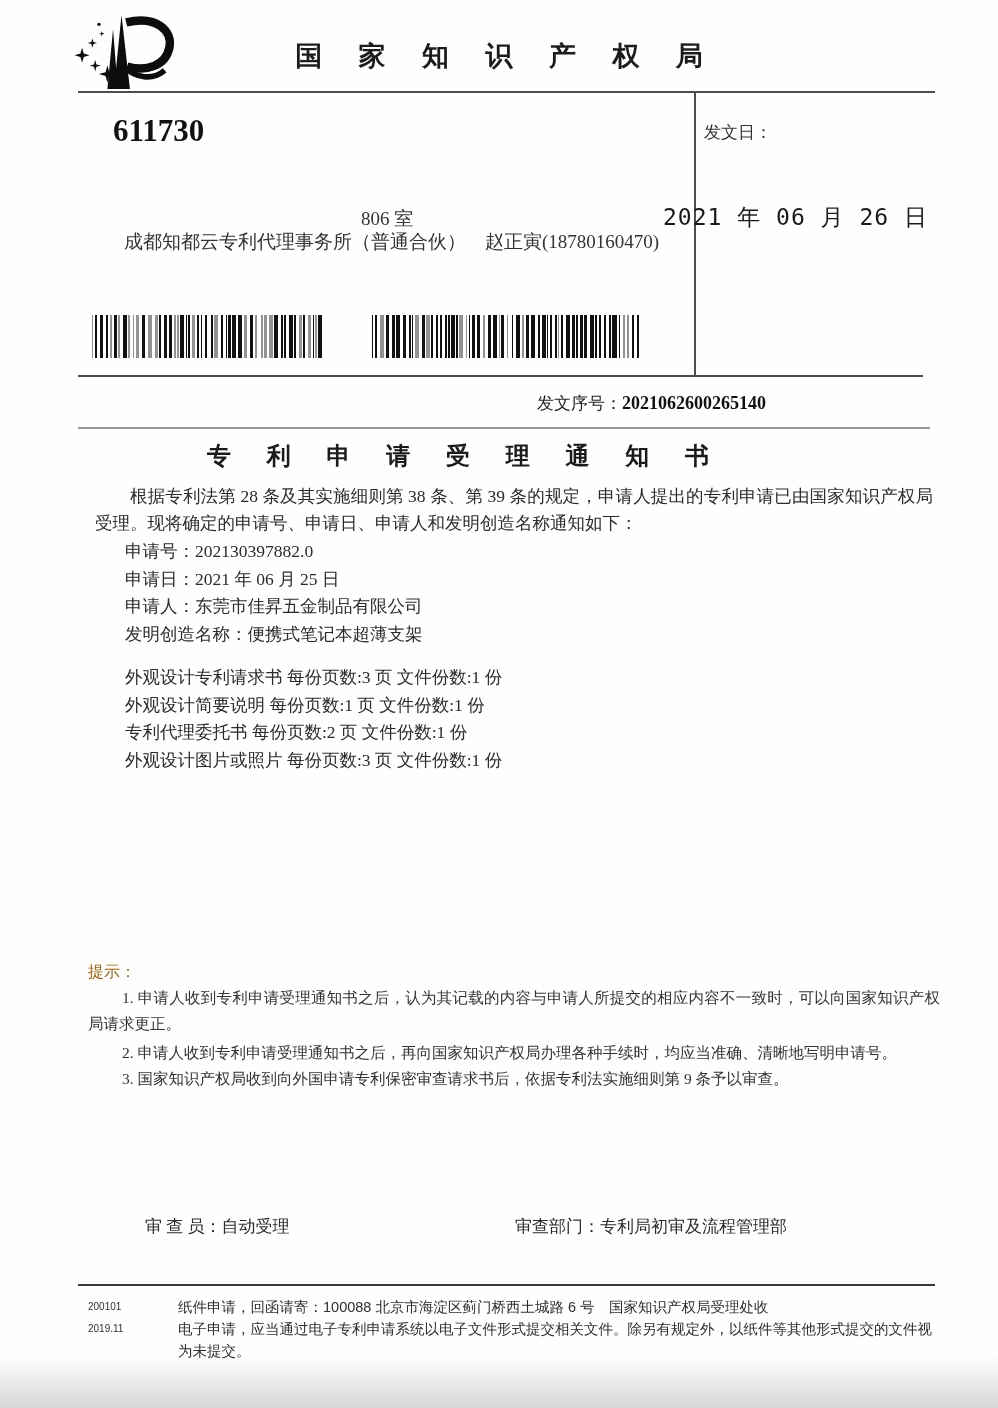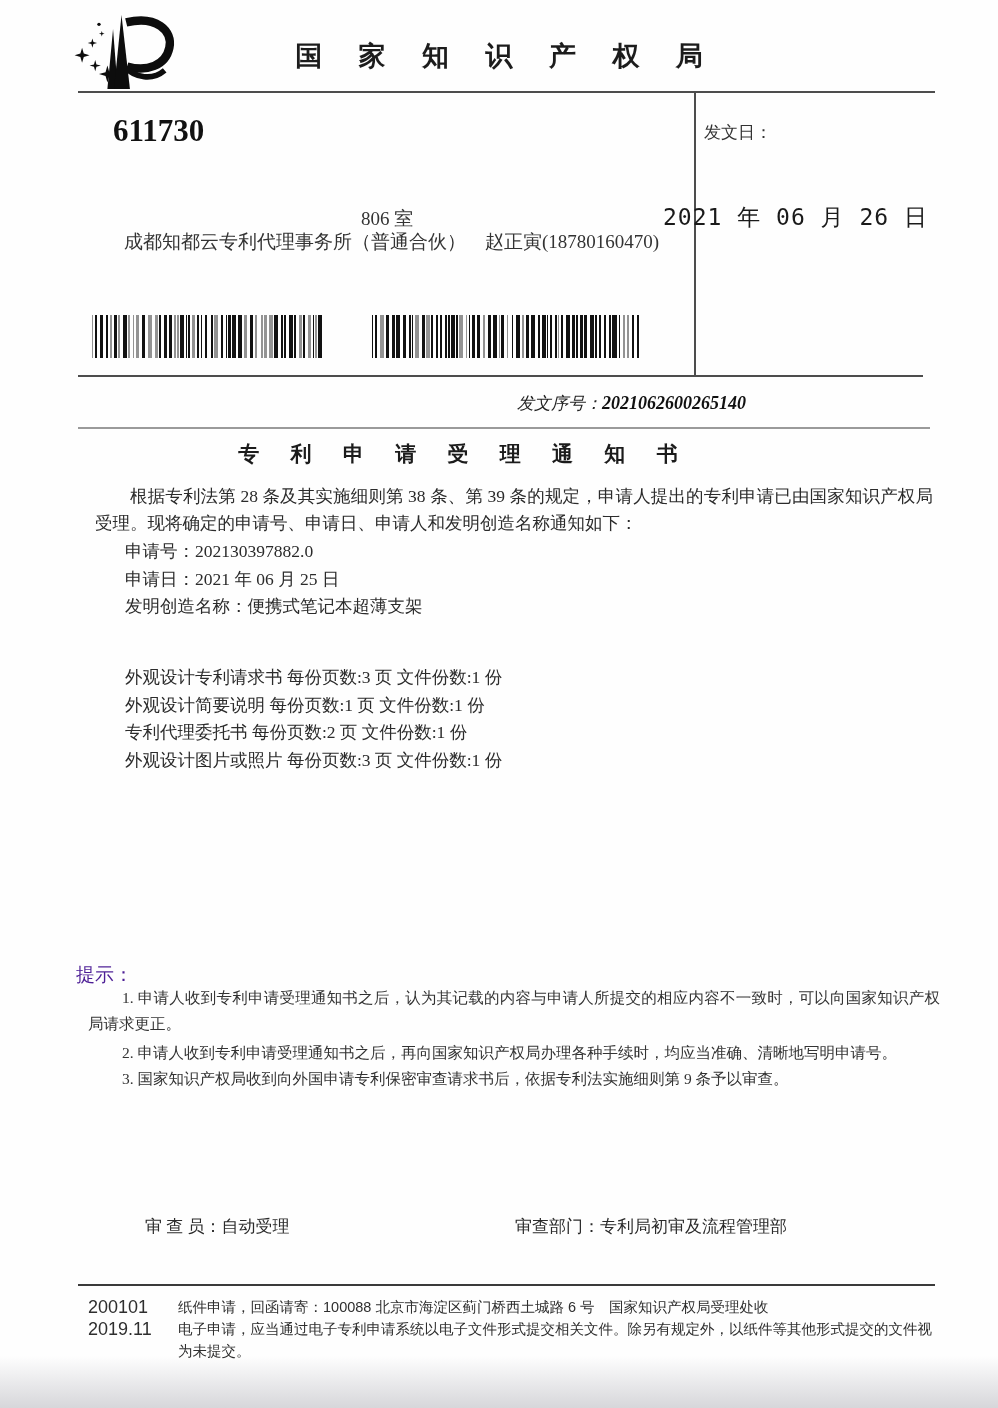--- a/index.html
+++ b/index.html
@@ -24,44 +24,44 @@
   .dispatch-label{left:704px;top:121px;font-size:17px;color:#333;}
   .dispatch-date{left:663px;top:202px;font-size:23px;color:#1a1a1a;letter-spacing:1px;}
 
   .barcode{position:absolute;top:315px;height:43px;overflow:hidden;}
   #barcode-left{left:92px;width:236px;}
   #barcode-right{left:372px;width:272px;}
 
   .numrow{top:392px;font-size:17px;color:#222;}
   .numrow b{font-size:18px;color:#111;}
   #numrow-left{left:95px;}
-  #numrow-right{left:517px;font-style:italic;}
+  #numrow-right{left:537px;}
 
   .notice-title{
     left:0;top:440px;width:916px;text-align:center;
-    font-size:21px;font-weight:bold;letter-spacing:0.62em;text-indent:0.62em;color:#1b1b1b;
+    font-size:24px;font-weight:bold;letter-spacing:0.62em;text-indent:0.62em;color:#1b1b1b;
   }
   .intro{left:95px;top:483px;width:838px;font-size:17.5px;line-height:27px;
     text-indent:2em;text-align:justify;color:#2b2b2b;}
   .fields{left:125px;top:538px;font-size:17.5px;line-height:27.5px;color:#2b2b2b;}
   .fields p,.received p{margin:0;}
   .received{left:125px;top:664px;font-size:17.5px;line-height:27.5px;color:#2b2b2b;}
 
-  .notes-label{left:76px;top:962px;font-size:19px;color:#4c1d95;}
+  .notes-label{left:88px;top:962px;font-size:16px;color:#a16207;}
   .note{left:88px;width:852px;font-size:15.5px;line-height:26px;color:#333;
     text-indent:2.2em;text-align:justify;margin:0;}
   #note-1{top:985px;}
   #note-2{top:1040px;}
   #note-3{top:1066px;}
 
   .signoff{top:1215px;font-size:17px;color:#2b2b2b;}
   #signoff-left{left:145px;}
   #signoff-right{left:515px;text-align:center;}
 
-  .footer-codes{left:88px;top:1296px;font-size:18px;line-height:22px;color:#2e2e2e;}
+  .footer-codes{left:88px;top:1296px;font-size:10px;line-height:22px;color:#2e2e2e;}
   .footer-codes p{margin:0;}
   .footer-text{left:178px;top:1296px;width:758px;font-size:14.5px;line-height:22px;color:#2e2e2e;}
   .footer-text p{margin:0;}
 
   .scan-shade{left:0;right:0;bottom:0;height:52px;
     background:linear-gradient(to bottom,rgba(200,200,204,0) 0%,rgba(175,175,182,0.5) 100%);}
   .logo{left:68px;top:12px;width:122px;height:80px;}
 </style>
 </head>
 <body>
@@ -214,20 +214,21 @@
   </div>
 
   <div class="rule" style="left:78px;top:427px;width:852px;height:1.5px;background:#9a9a9a;"></div>
 
   <div class="abs notice-title">专 利 申 请 受 理 通 知 书</div>
   <div class="abs intro">根据专利法第 28 条及其实施细则第 38 条、第 39 条的规定，申请人提出的专利申请已由国家知识产权局受理。现将确定的申请号、申请日、申请人和发明创造名称通知如下：</div>
 
   <div class="abs fields">
     <p><span>申请号：</span><span>202130397882.0</span></p>
     <p><span>申请日：</span><span>2021 年 06 月 25 日</span></p>
+    <p><span>申请人：</span><span>东莞市佳昇五金制品有限公司</span></p>
     <p><span>发明创造名称：</span><span>便携式笔记本超薄支架</span></p>
   </div>
 
   <div class="abs received">
     <p>外观设计专利请求书 每份页数:3 页  文件份数:1 份</p>
     <p>外观设计简要说明 每份页数:1 页  文件份数:1 份</p>
     <p>专利代理委托书 每份页数:2 页  文件份数:1 份</p>
     <p>外观设计图片或照片  每份页数:3 页  文件份数:1 份</p>
   </div>
 

